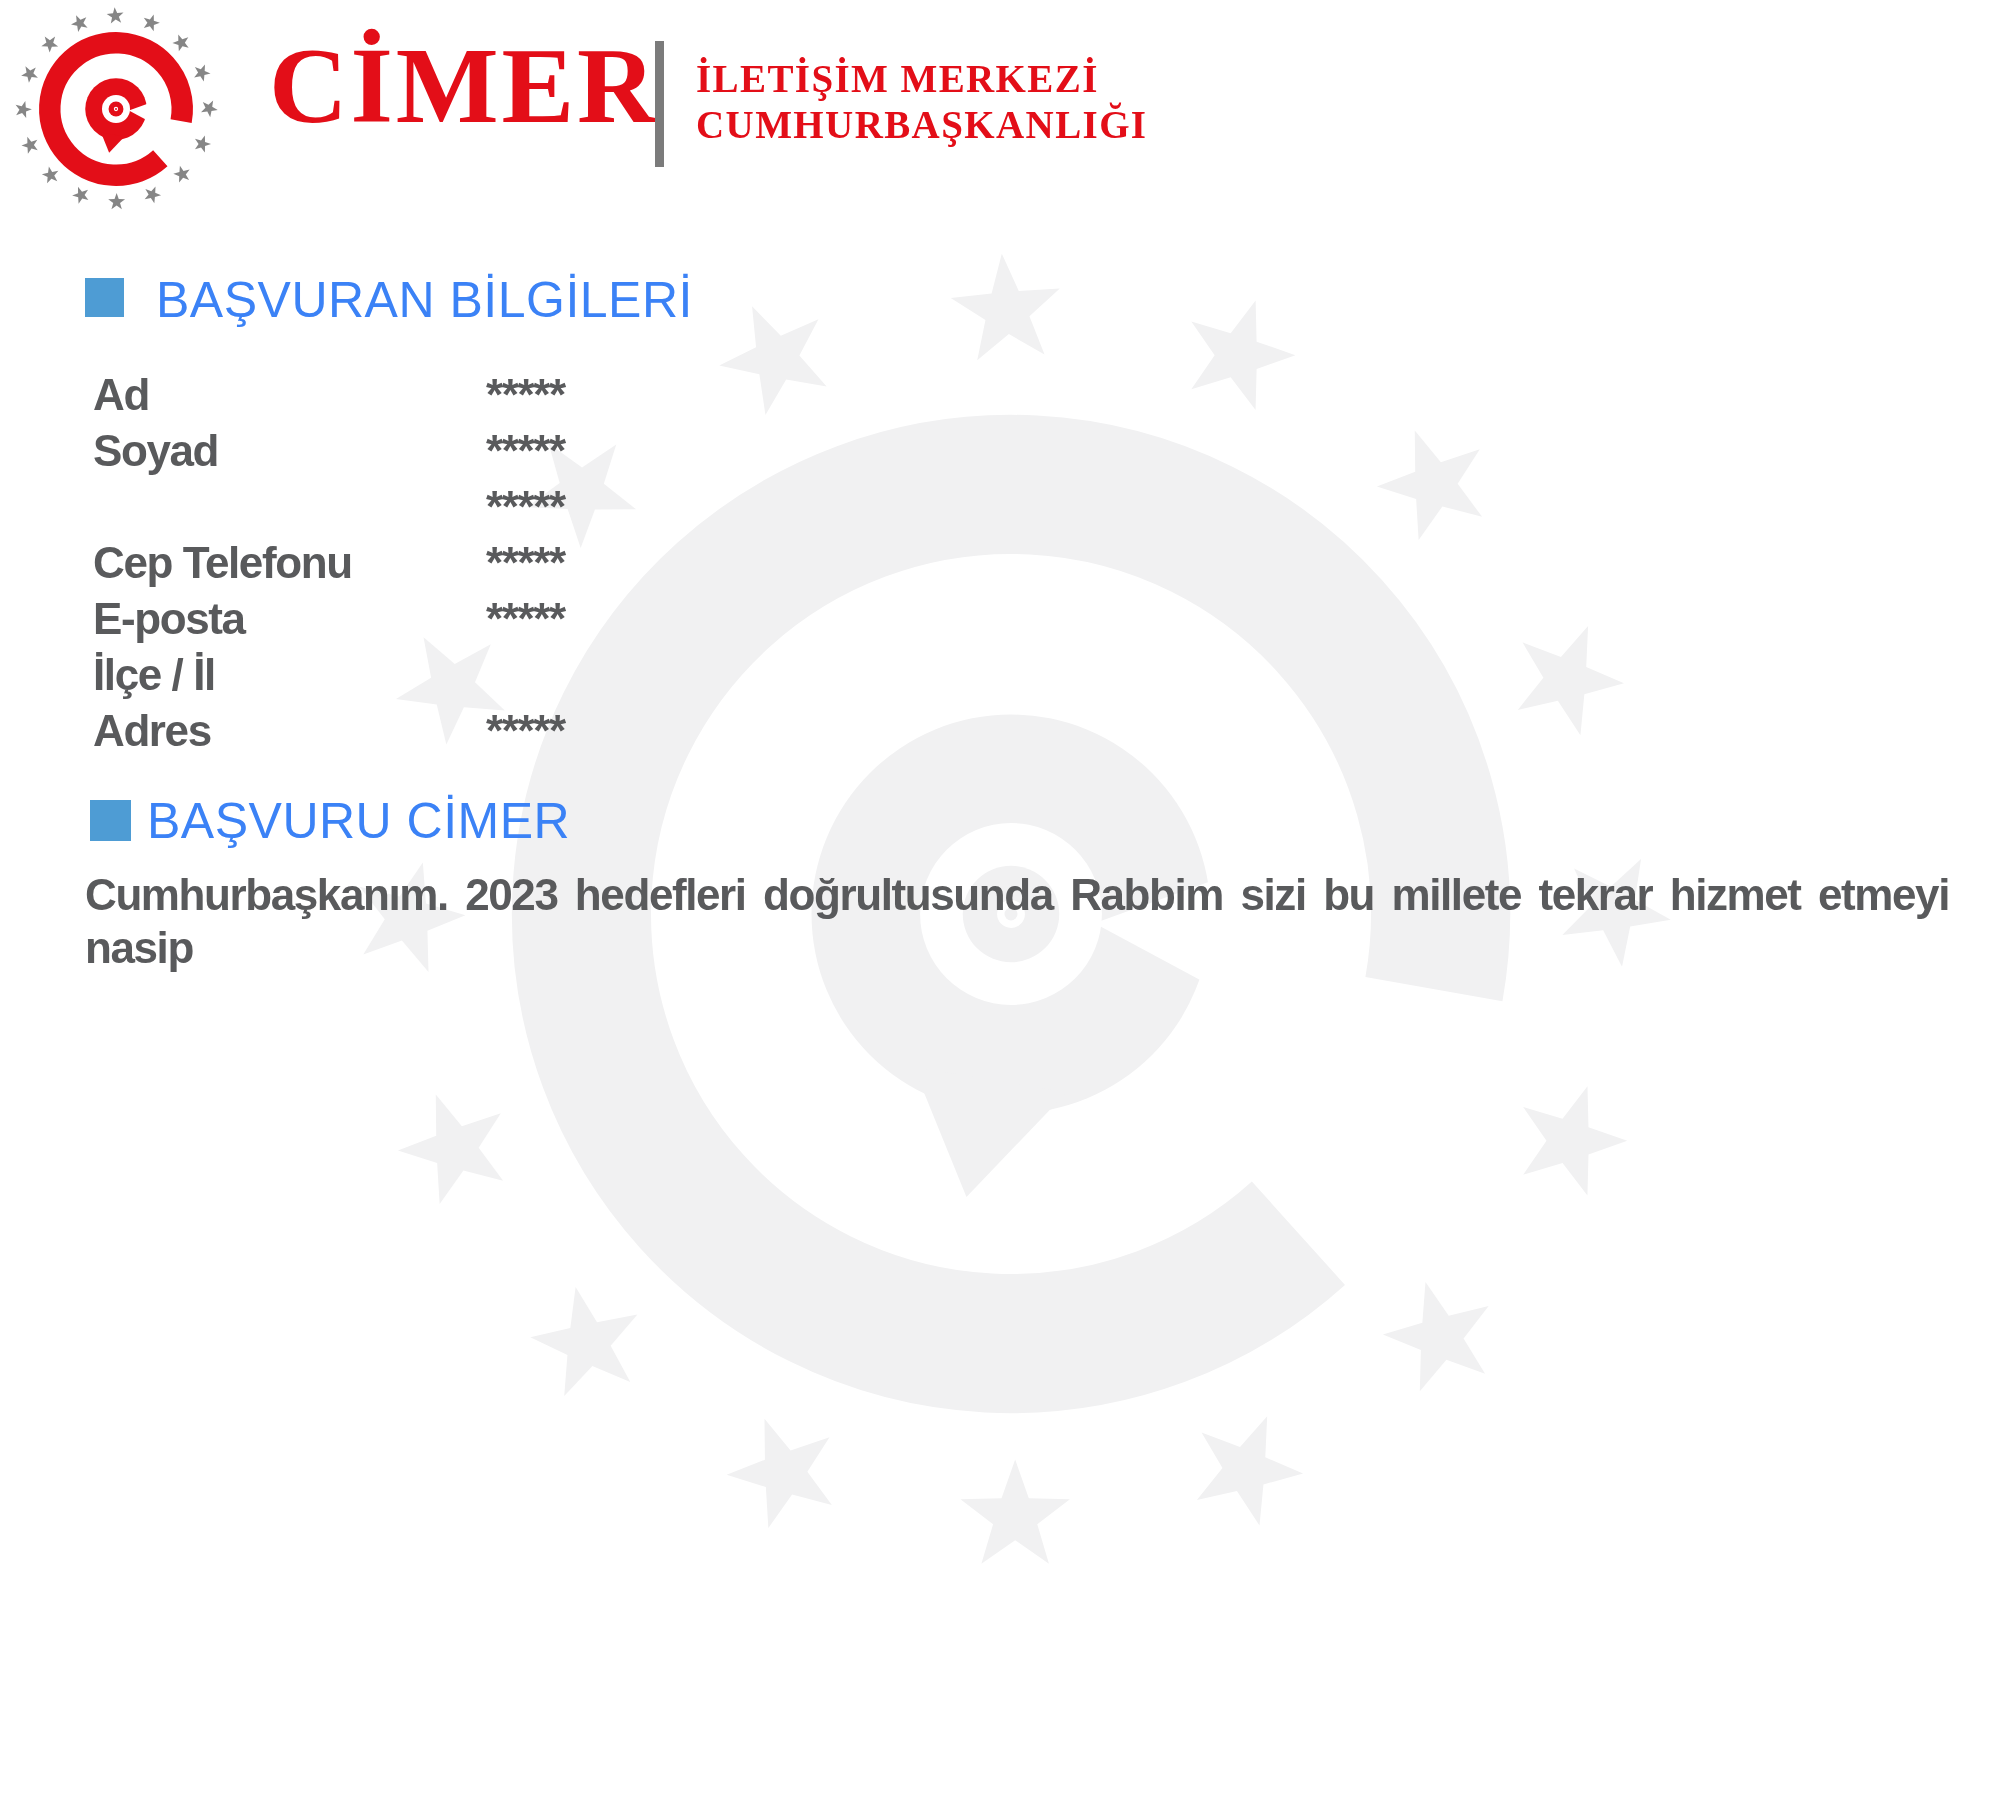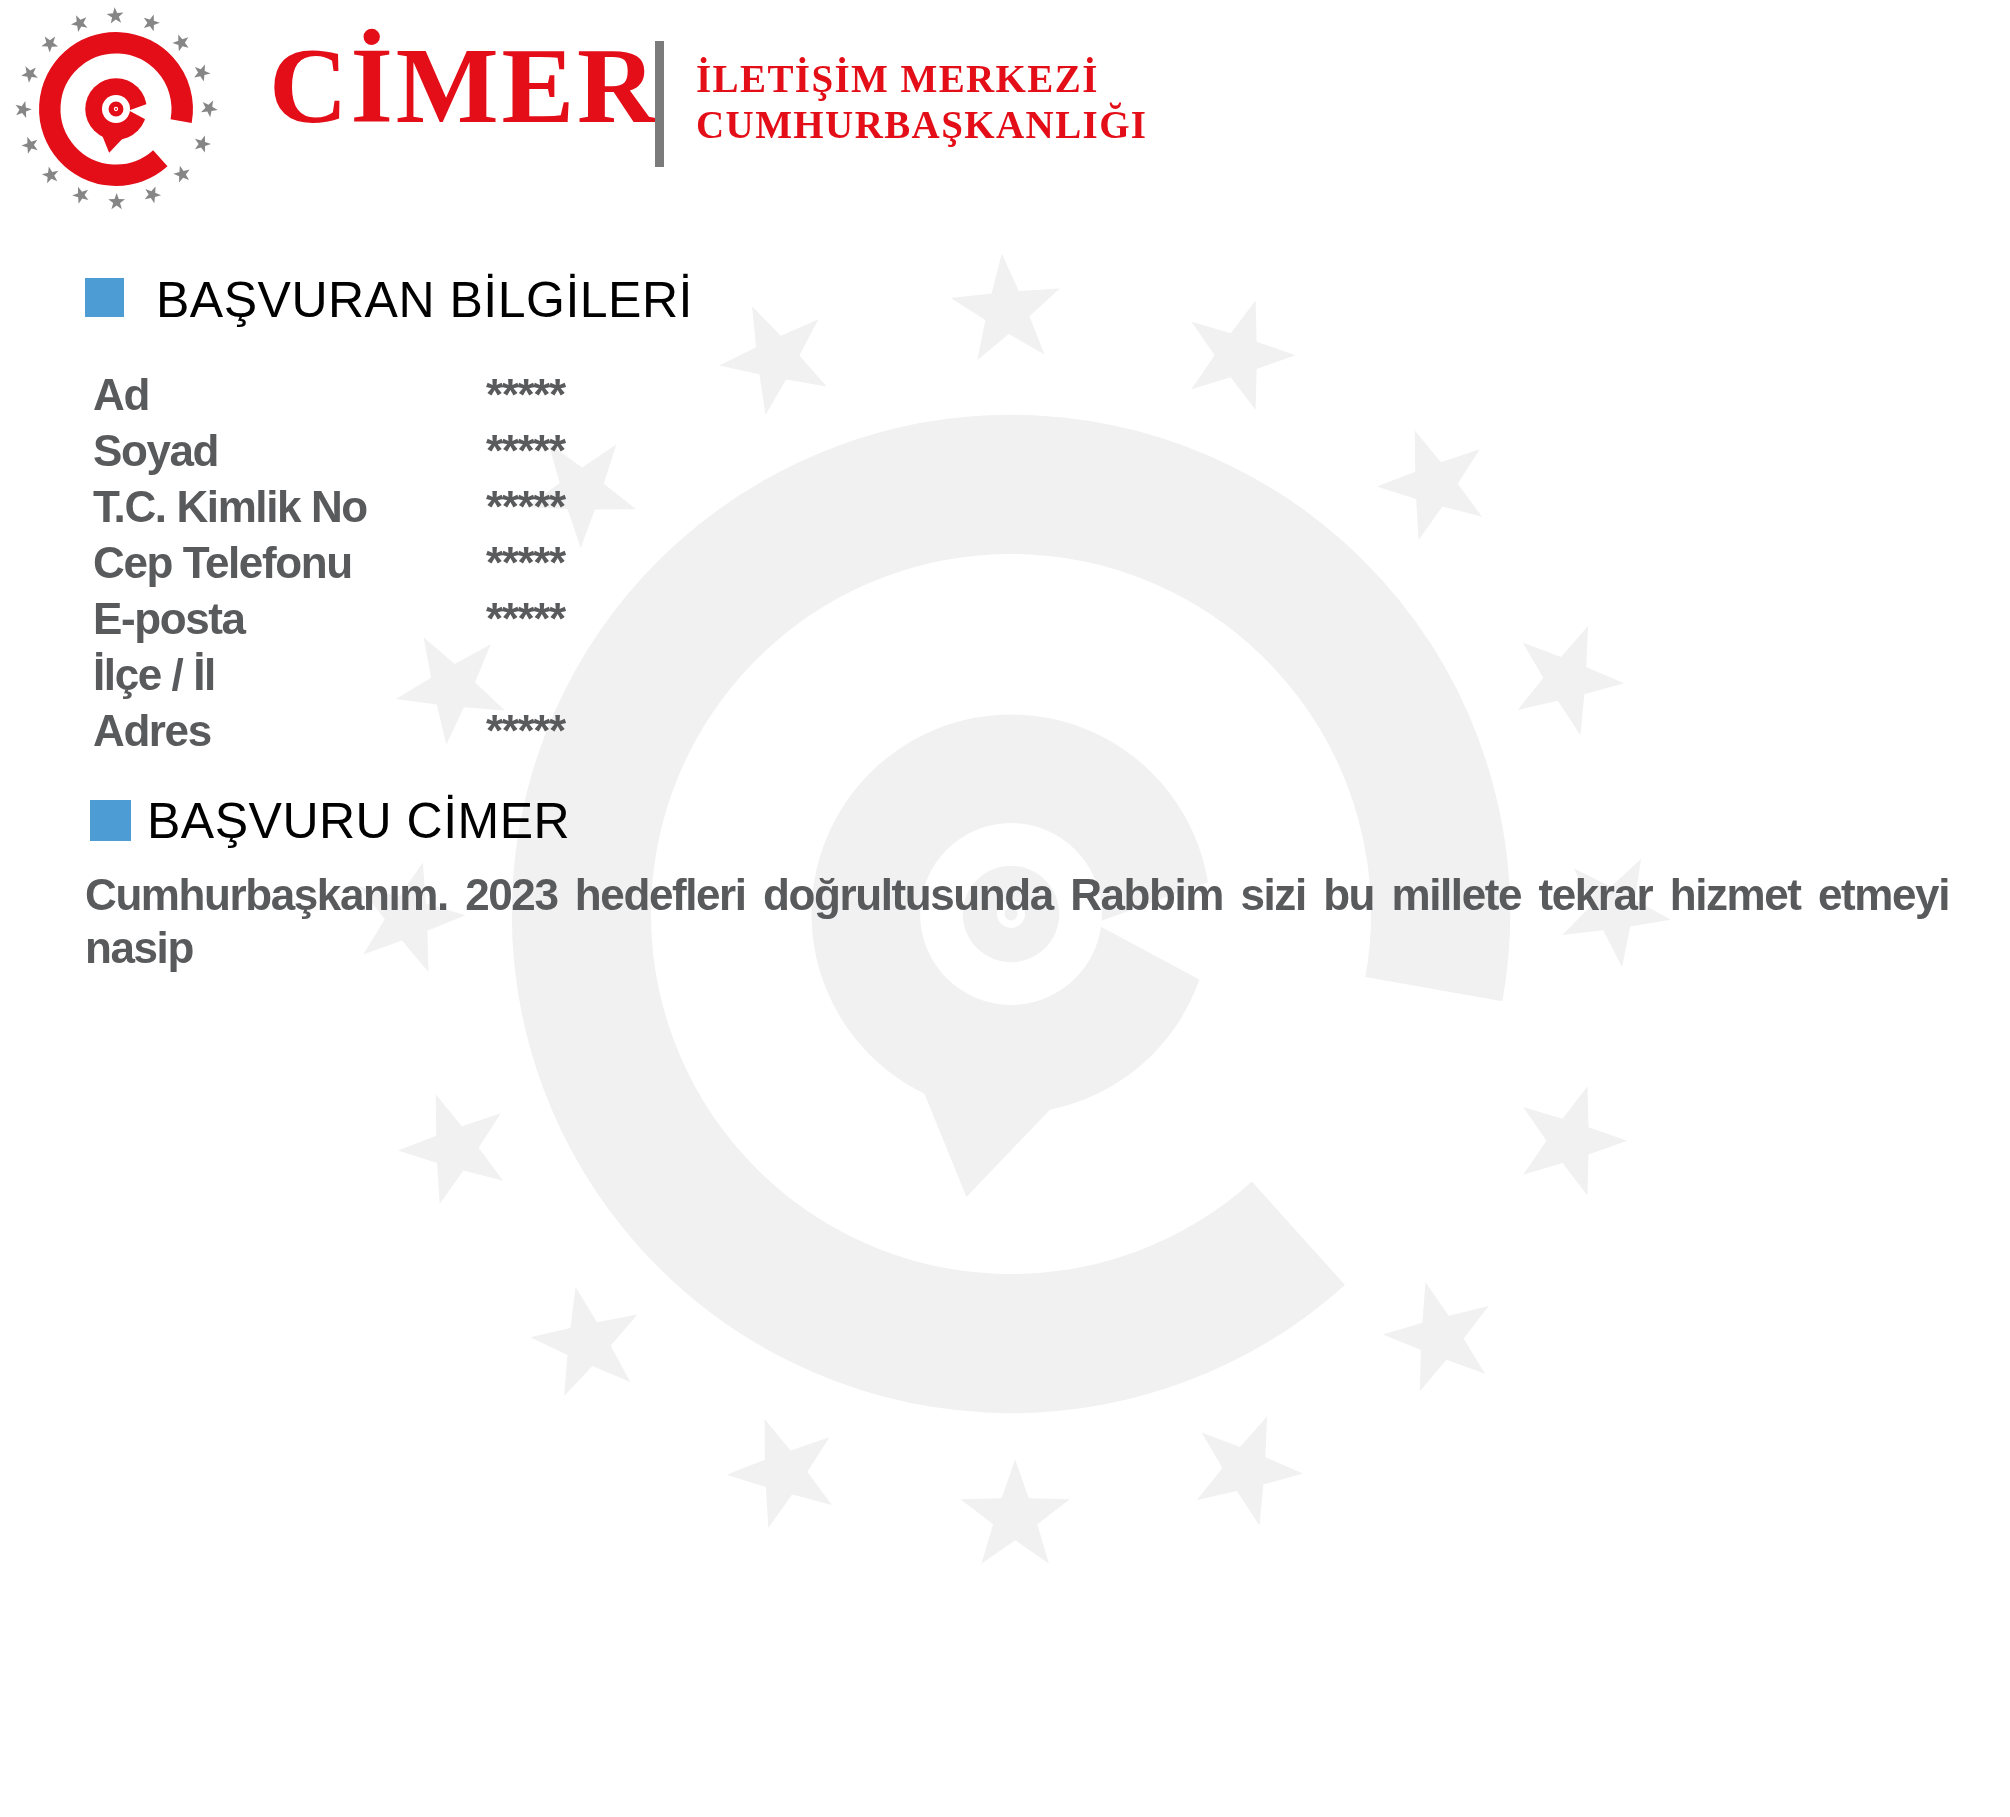--- a/index.html
+++ b/index.html
@@ -73,21 +73,21 @@
 
   .section-bullet {
     position: absolute;
     background: #4E9CD4;
   }
   .bullet-1 { left: 85px;  top: 278px; width: 39px; height: 39px; }
   .bullet-2 { left: 90px;  top: 800px; width: 41px; height: 41px; }
 
   .section-title {
     position: absolute;
-    color: #000000;
+    color: #3b82f6;
     font-size: 50px;
     line-height: 1;
     letter-spacing: 0.5px;
     white-space: nowrap;
   }
   .title-1 { left: 156px; top: 275px; }
   .title-2 { left: 147px; top: 796px; }
 
   .fields {
     position: absolute;
@@ -211,21 +211,20 @@
     <div class="fields">
       <div class="field-row">
         <span class="field-label">Ad</span>
         <span class="field-value">*****</span>
       </div>
       <div class="field-row">
         <span class="field-label">Soyad</span>
         <span class="field-value">*****</span>
       </div>
       <div class="field-row">
-        <span class="field-label">T.C. Kimlik No</span>
         <span class="field-value">*****</span>
       </div>
       <div class="field-row">
         <span class="field-label">Cep Telefonu</span>
         <span class="field-value">*****</span>
       </div>
       <div class="field-row">
         <span class="field-label">E-posta</span>
         <span class="field-value">*****</span>
       </div>

